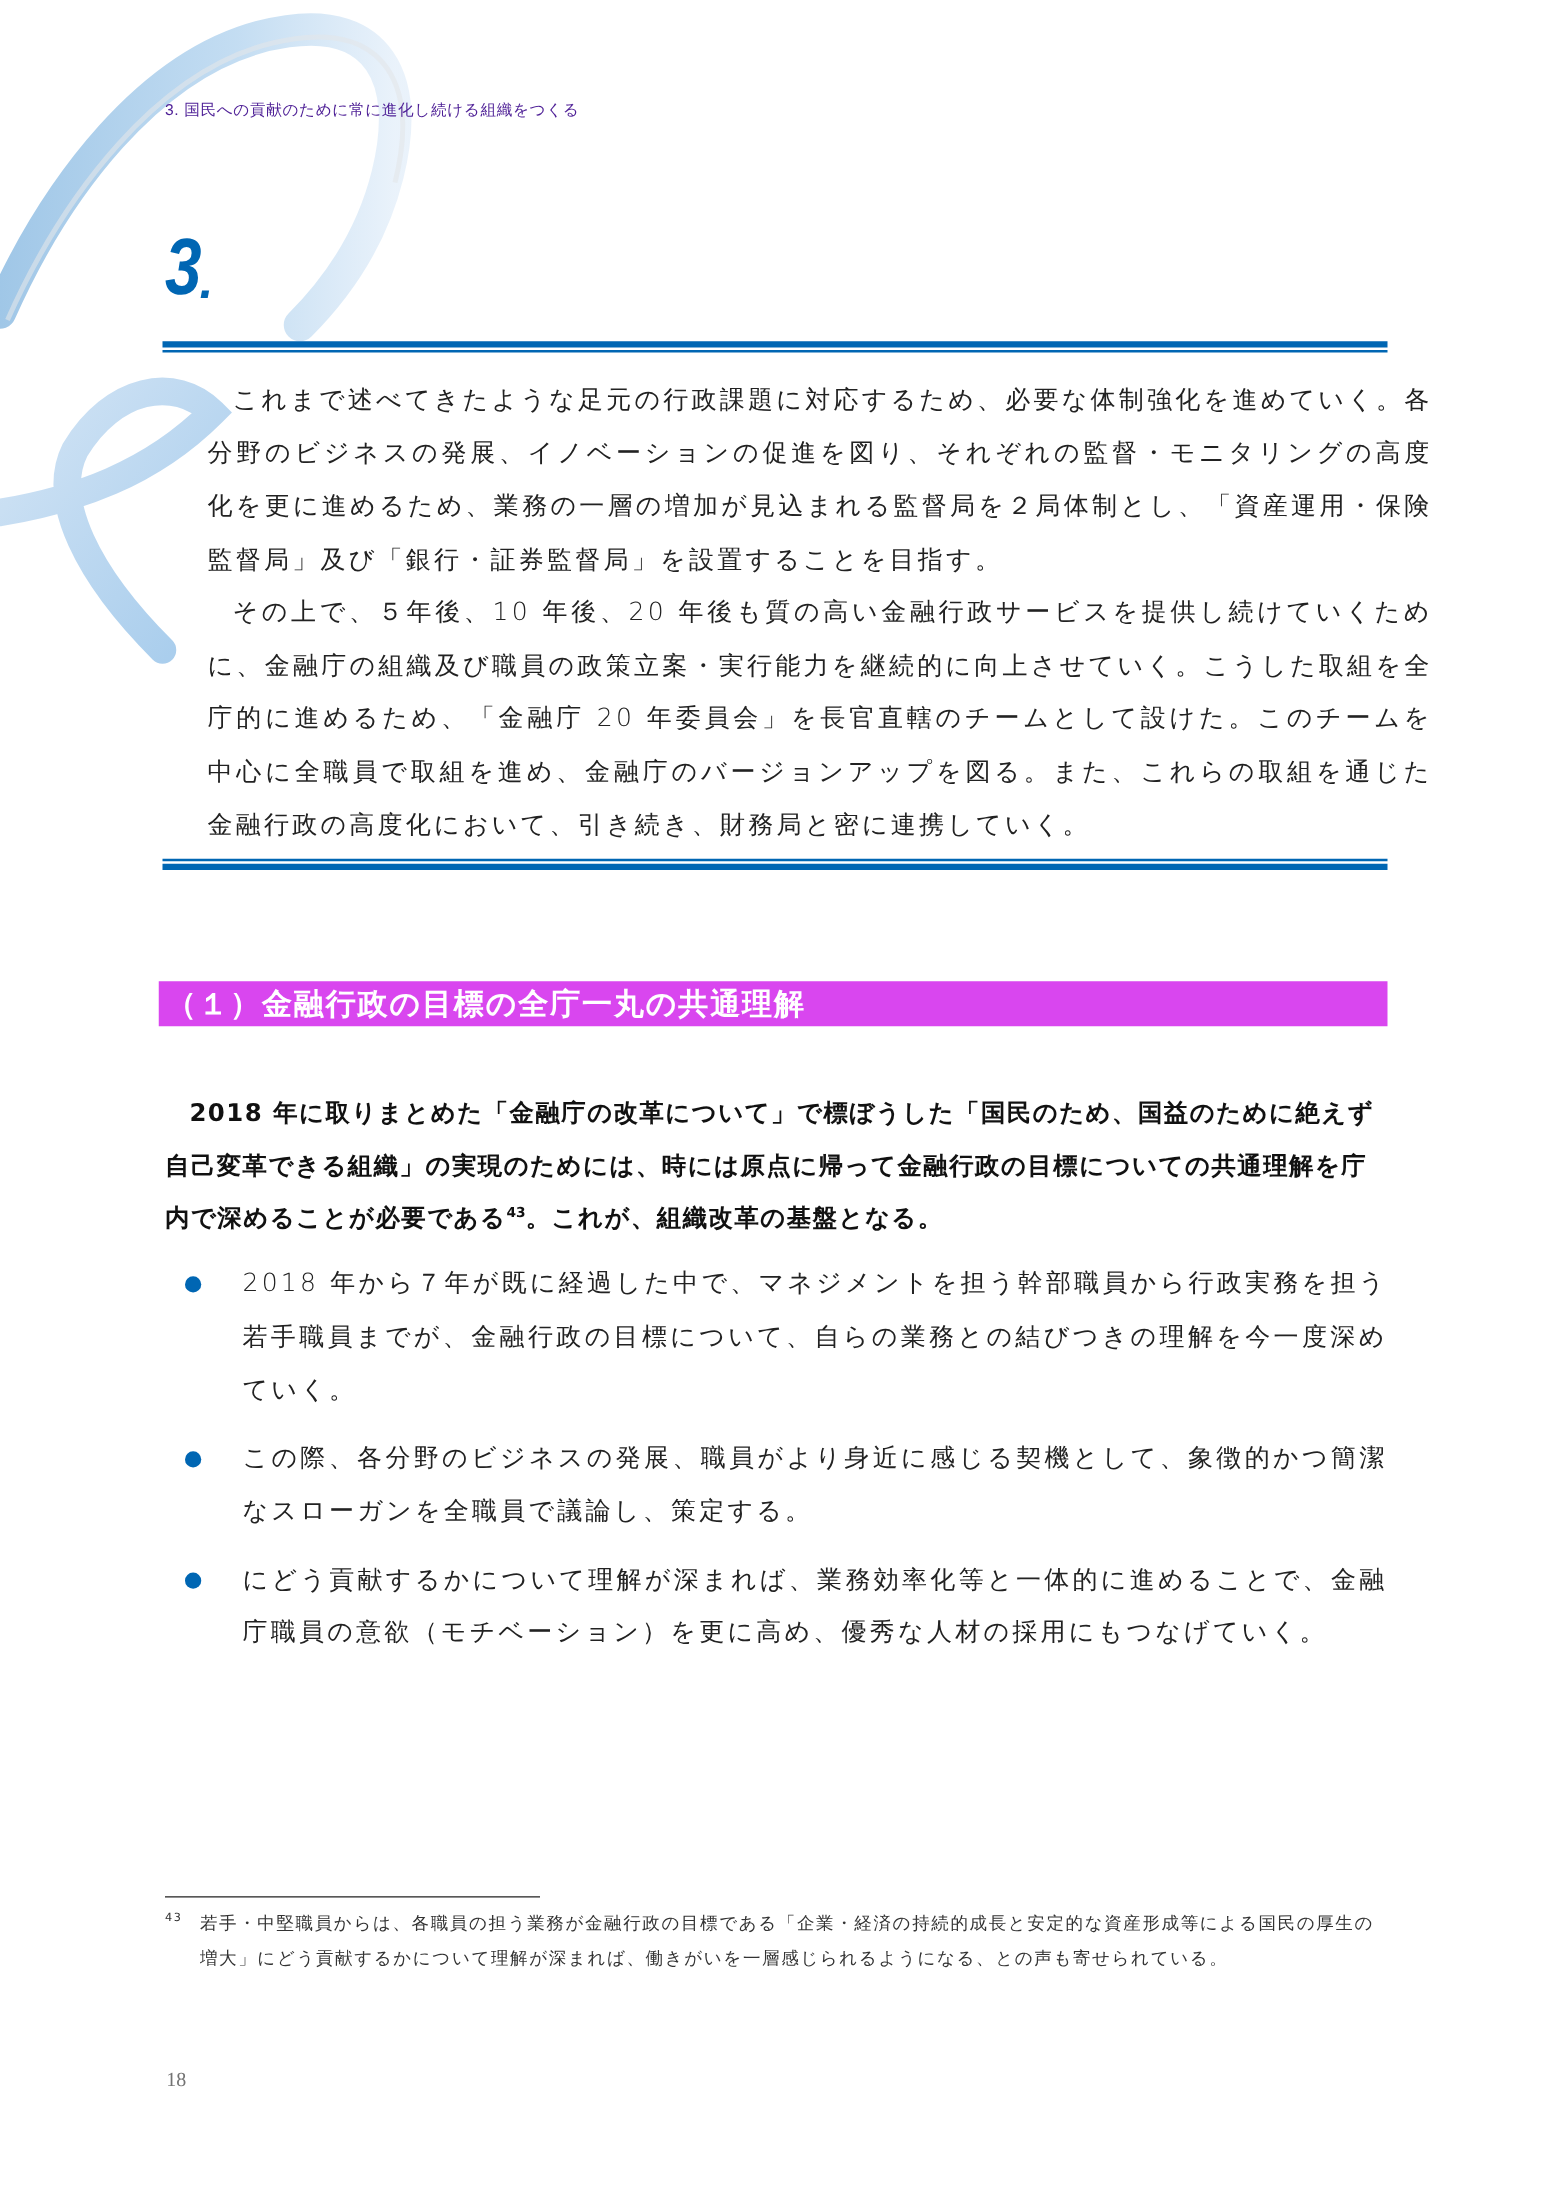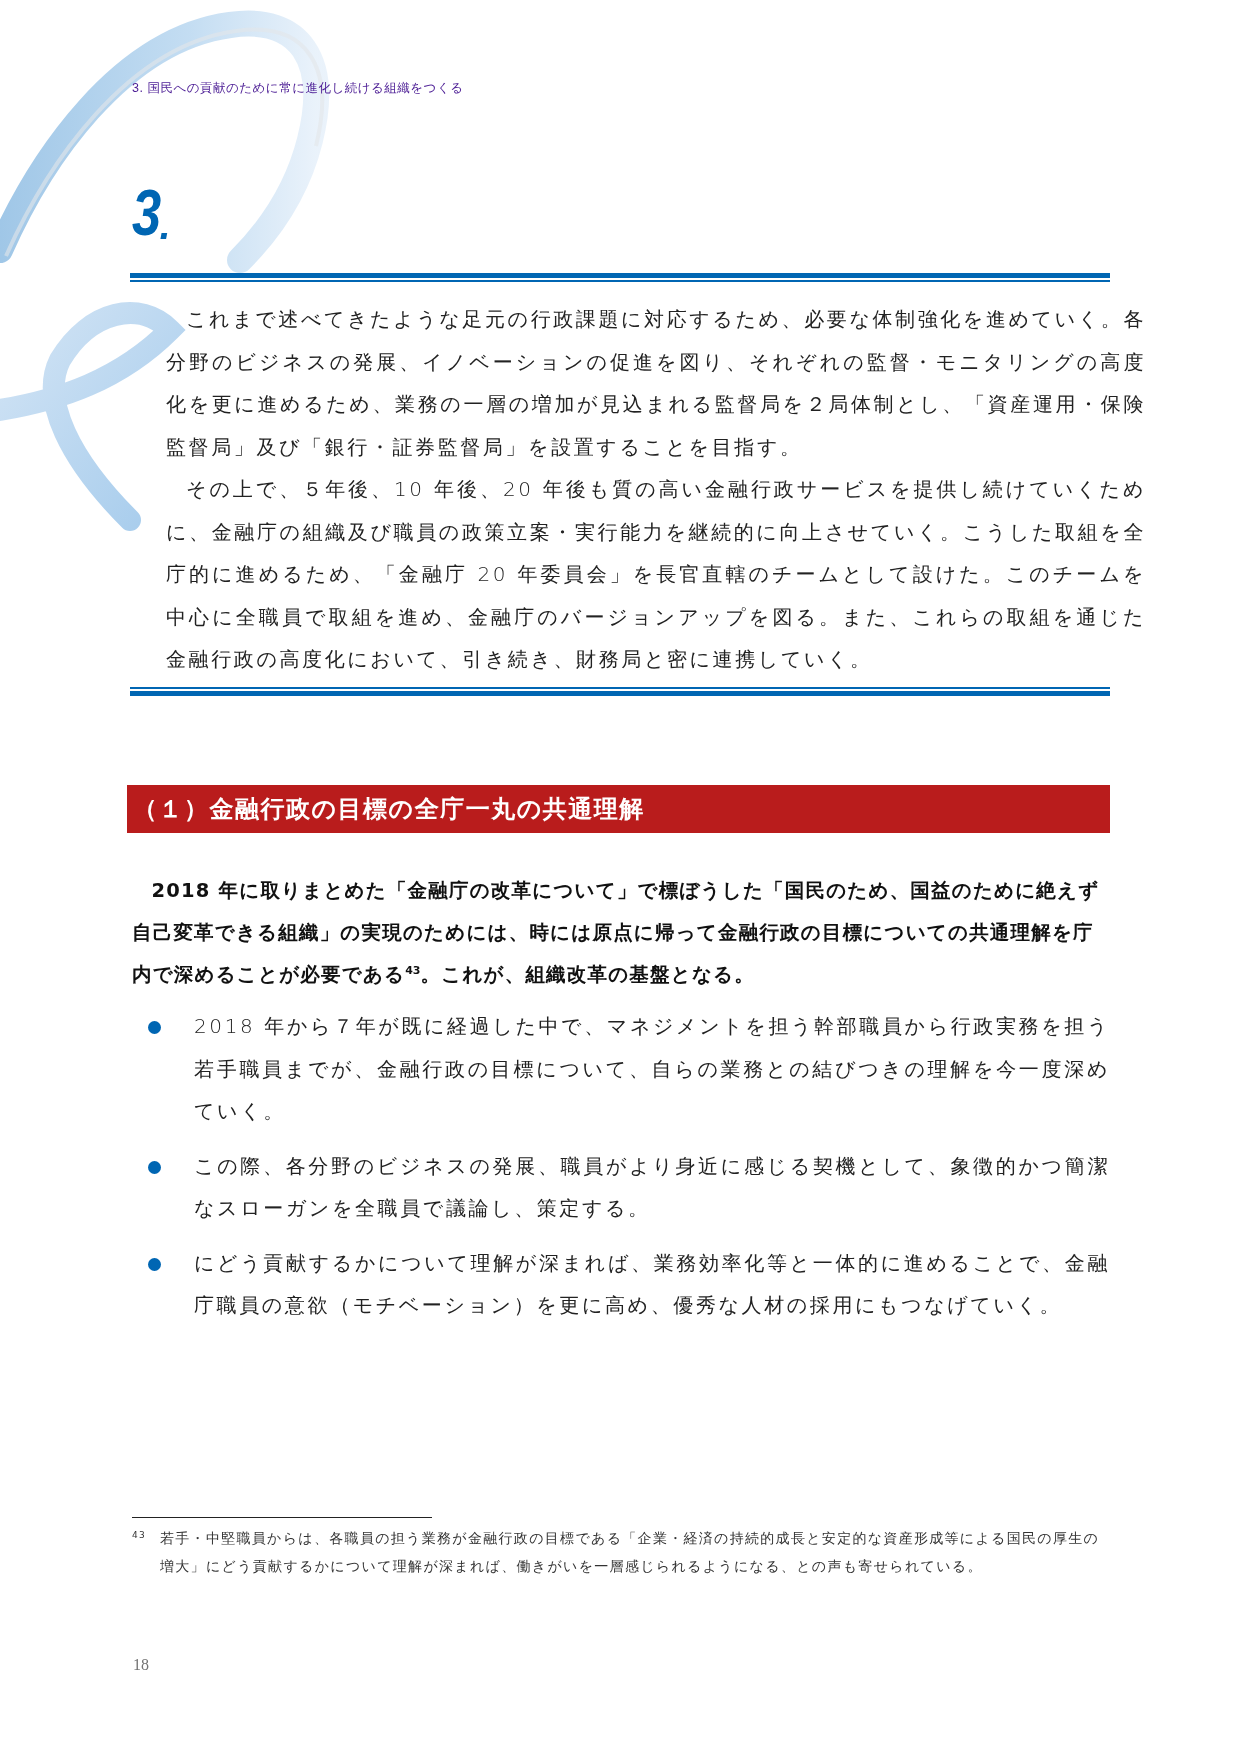--- a/index.html
+++ b/index.html
@@ -110,22 +110,22 @@
       margin: 0;
       text-indent: 1em;
       text-align: justify;
     }
 
     .section-bar {
       position: absolute;
       left: 127px;
       top: 785px;
       width: 983px;
-      height: 48px;
-      background: #b91c1c;
+      height: 36px;
+      background: #d946ef;
       color: #ffffff;
       font-size: 24px;
       font-weight: bold;
       display: flex;
       align-items: center;
       padding-left: 6px;
       box-sizing: border-box;
       letter-spacing: 1.5px;
       z-index: 2;
     }
@@ -199,21 +199,21 @@
       letter-spacing: 1.3px;
       color: #333333;
       display: flex;
     }
     .footnote-num {
       font-size: 9px;
       line-height: 20px;
       width: 28px;
       flex: 0 0 auto;
     }
-    .footnote-text { flex: 1; font-family: Liberation Mono, monospace; }
+    .footnote-text { flex: 1; }
 
     .page-number {
       position: absolute;
       left: 133px;
       top: 1656px;
       font-family: Liberation Serif, serif;
       font-size: 16px;
       color: #737373;
     }
   </style>

